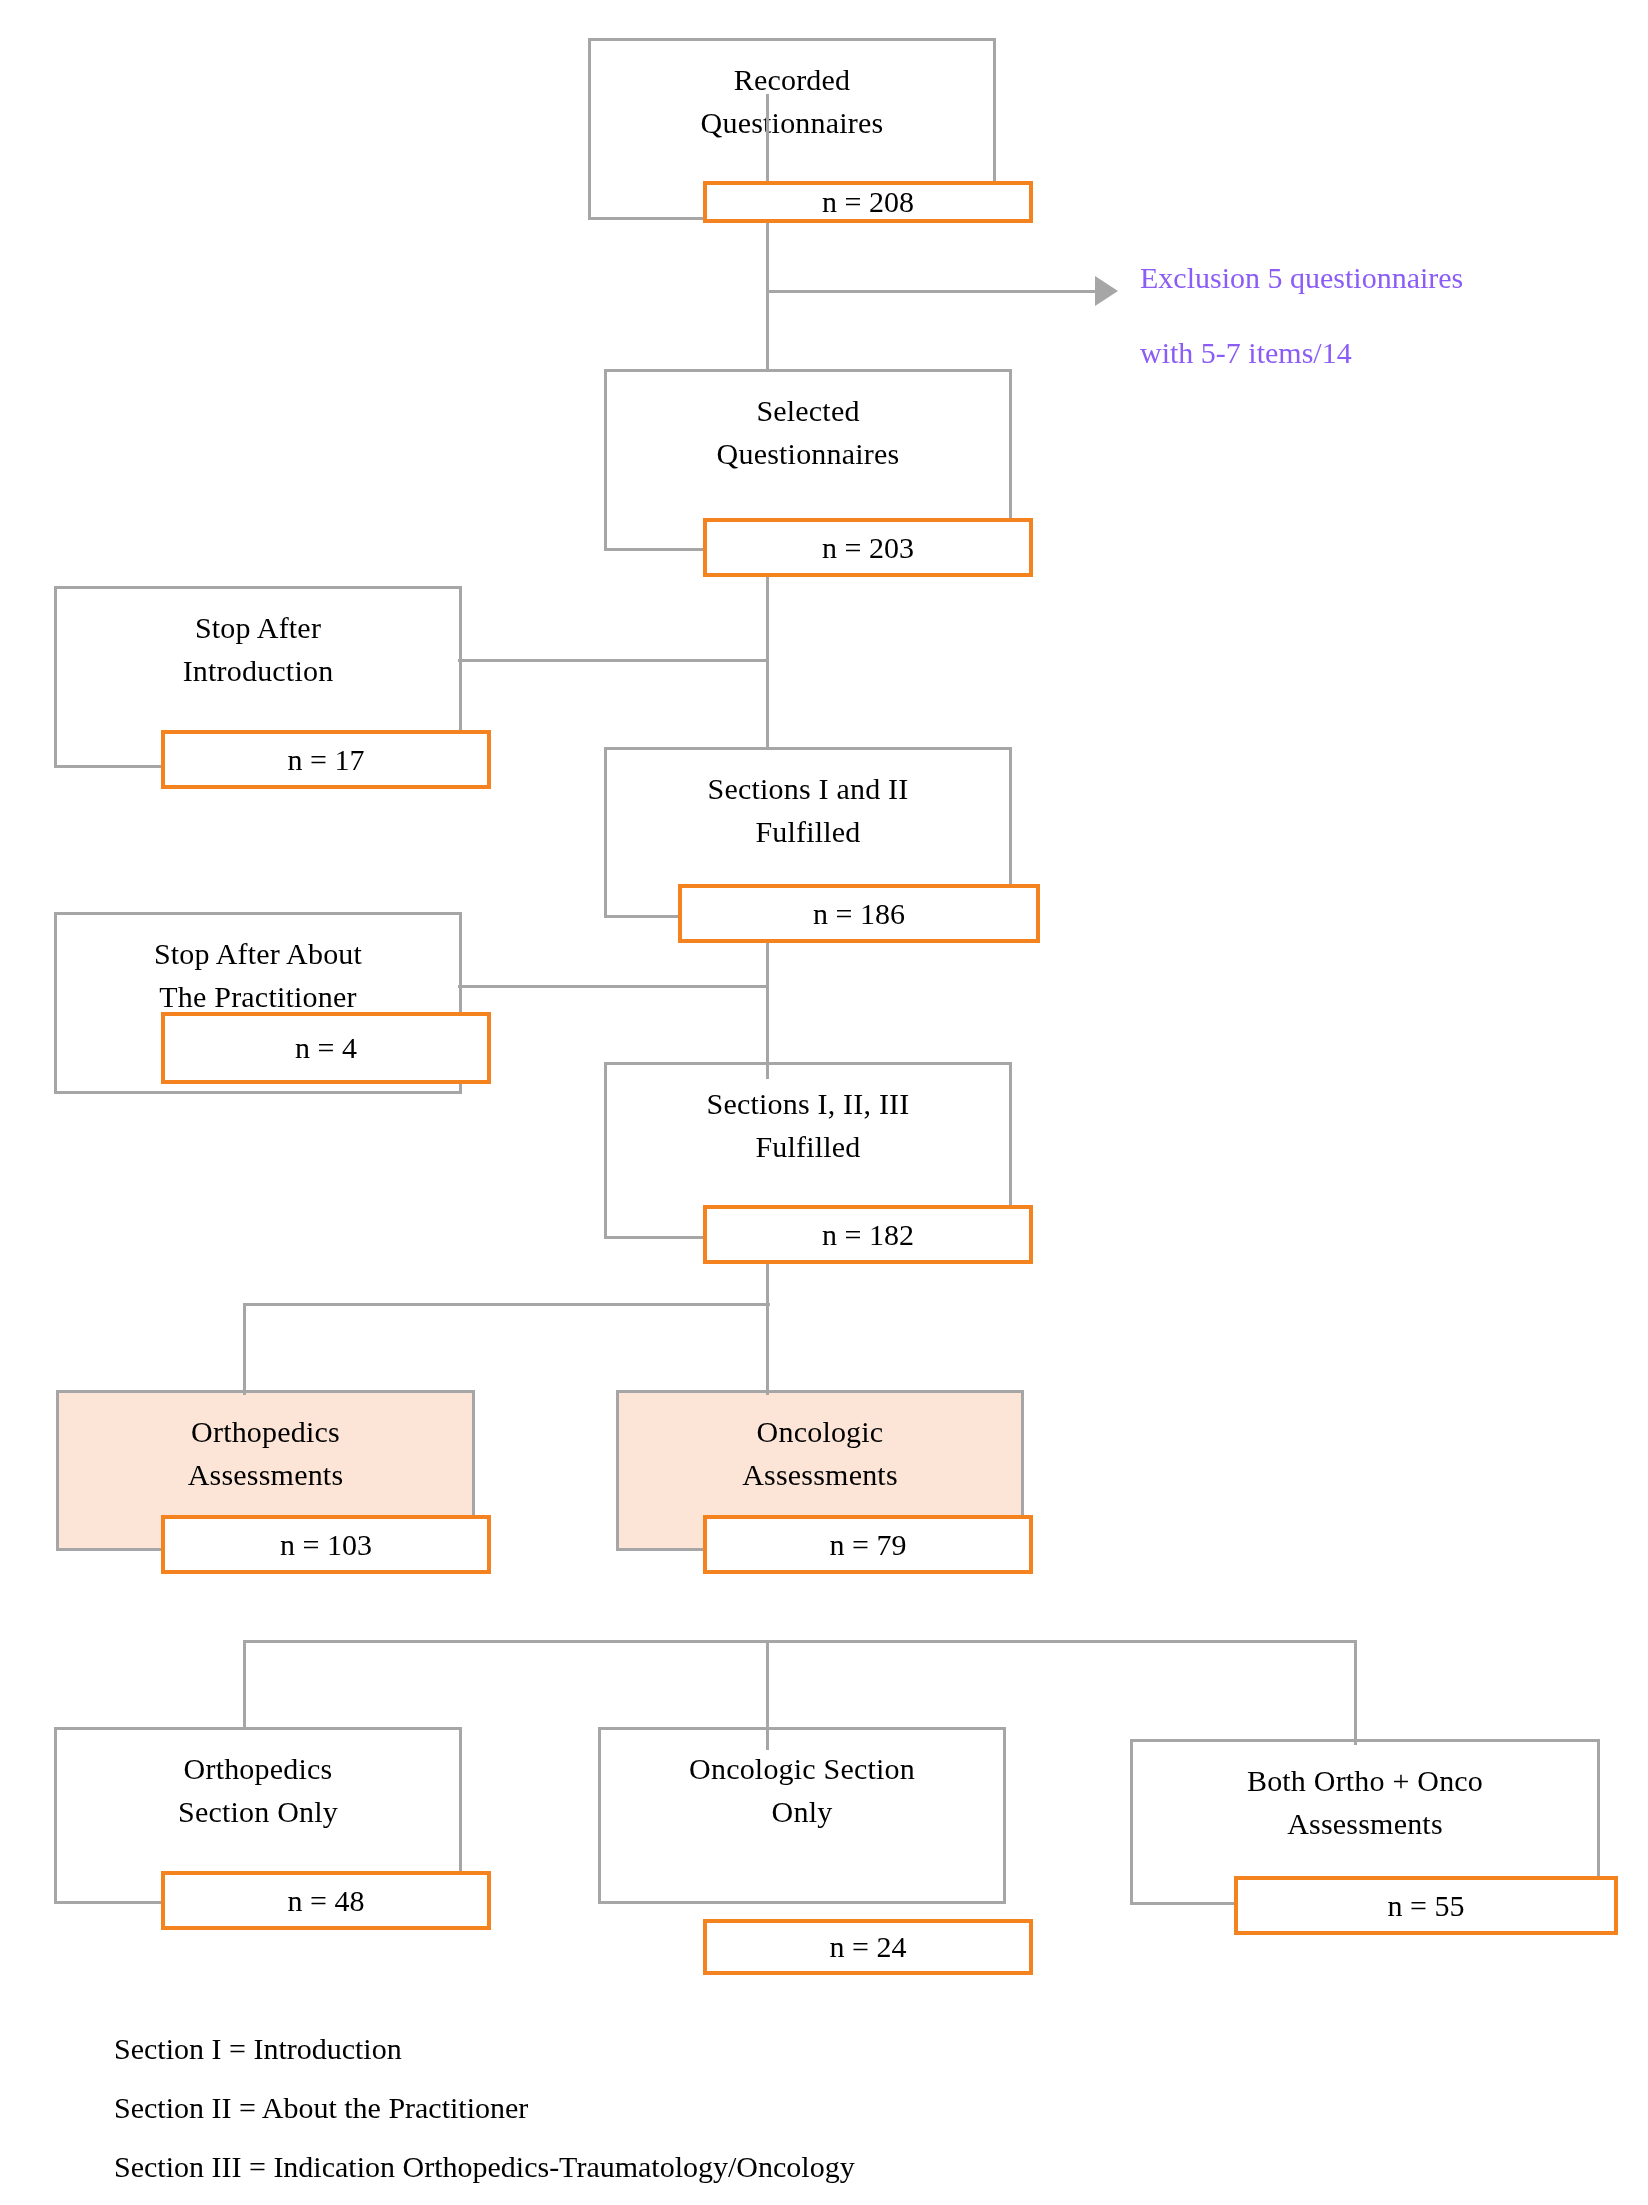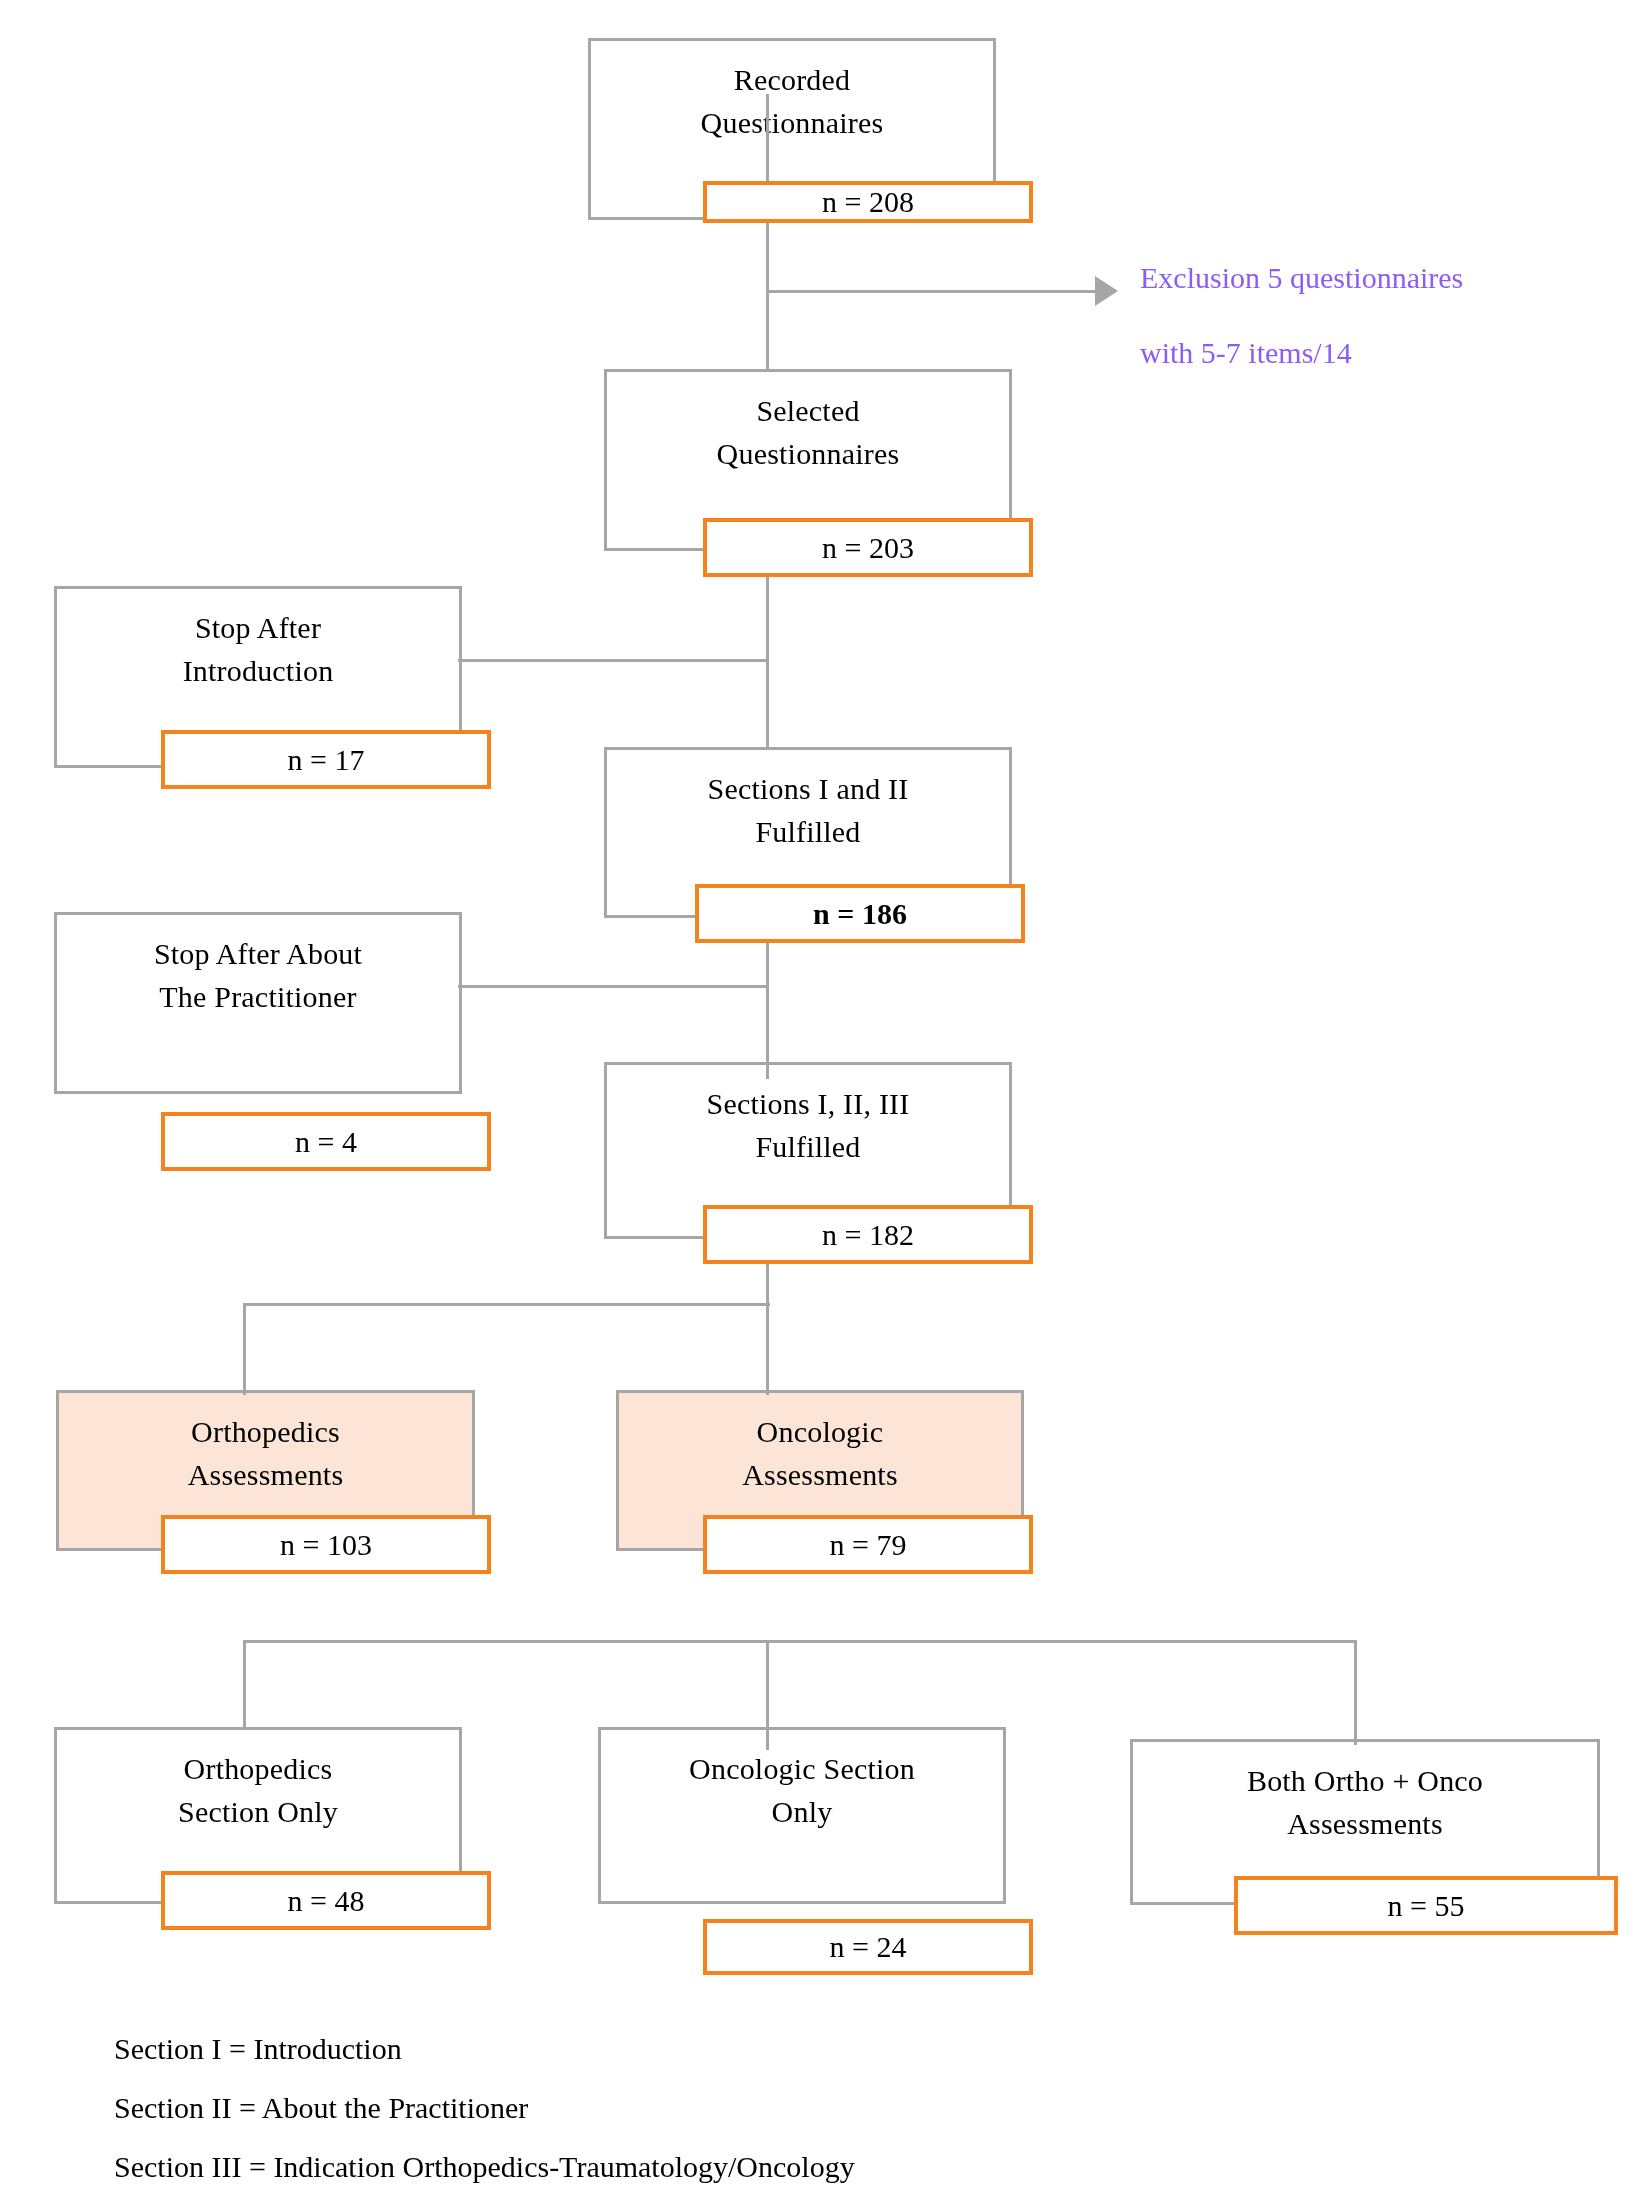--- a/index.html
+++ b/index.html
@@ -155,31 +155,31 @@
   <div class="chip" style="left:161px; top:730px; width:330px; height:59px;">
     <span>n = 17</span>
   </div>
 
   <div class="node" style="left:604px; top:747px; width:408px; height:171px;">
     <div class="node-label top-shift">
       <span class="ln">Sections I and II</span>
       <span class="ln">Fulfilled</span>
     </div>
   </div>
-  <div class="chip" style="left:695px; top:884px; width:330px; height:59px;font-weight:bold;">
+  <div class="chip" style="left:678px; top:884px; width:362px; height:59px;">
     <span>n = 186</span>
   </div>
 
   <div class="node" style="left:54px; top:912px; width:408px; height:182px;">
     <div class="node-label top-shift">
       <span class="ln">Stop After About</span>
       <span class="ln">The Practitioner</span>
     </div>
   </div>
-  <div class="chip" style="left:161px; top:1112px; width:330px; height:59px;text-align:center;">
+  <div class="chip" style="left:161px; top:1012px; width:330px; height:72px;text-align:center;">
     <span>n = 4</span>
   </div>
 
   <div class="node" style="left:604px; top:1062px; width:408px; height:177px;">
     <div class="node-label top-shift">
       <span class="ln">Sections I, II, III</span>
       <span class="ln">Fulfilled</span>
     </div>
   </div>
   <div class="chip" style="left:703px; top:1205px; width:330px; height:59px;text-align:right;">

